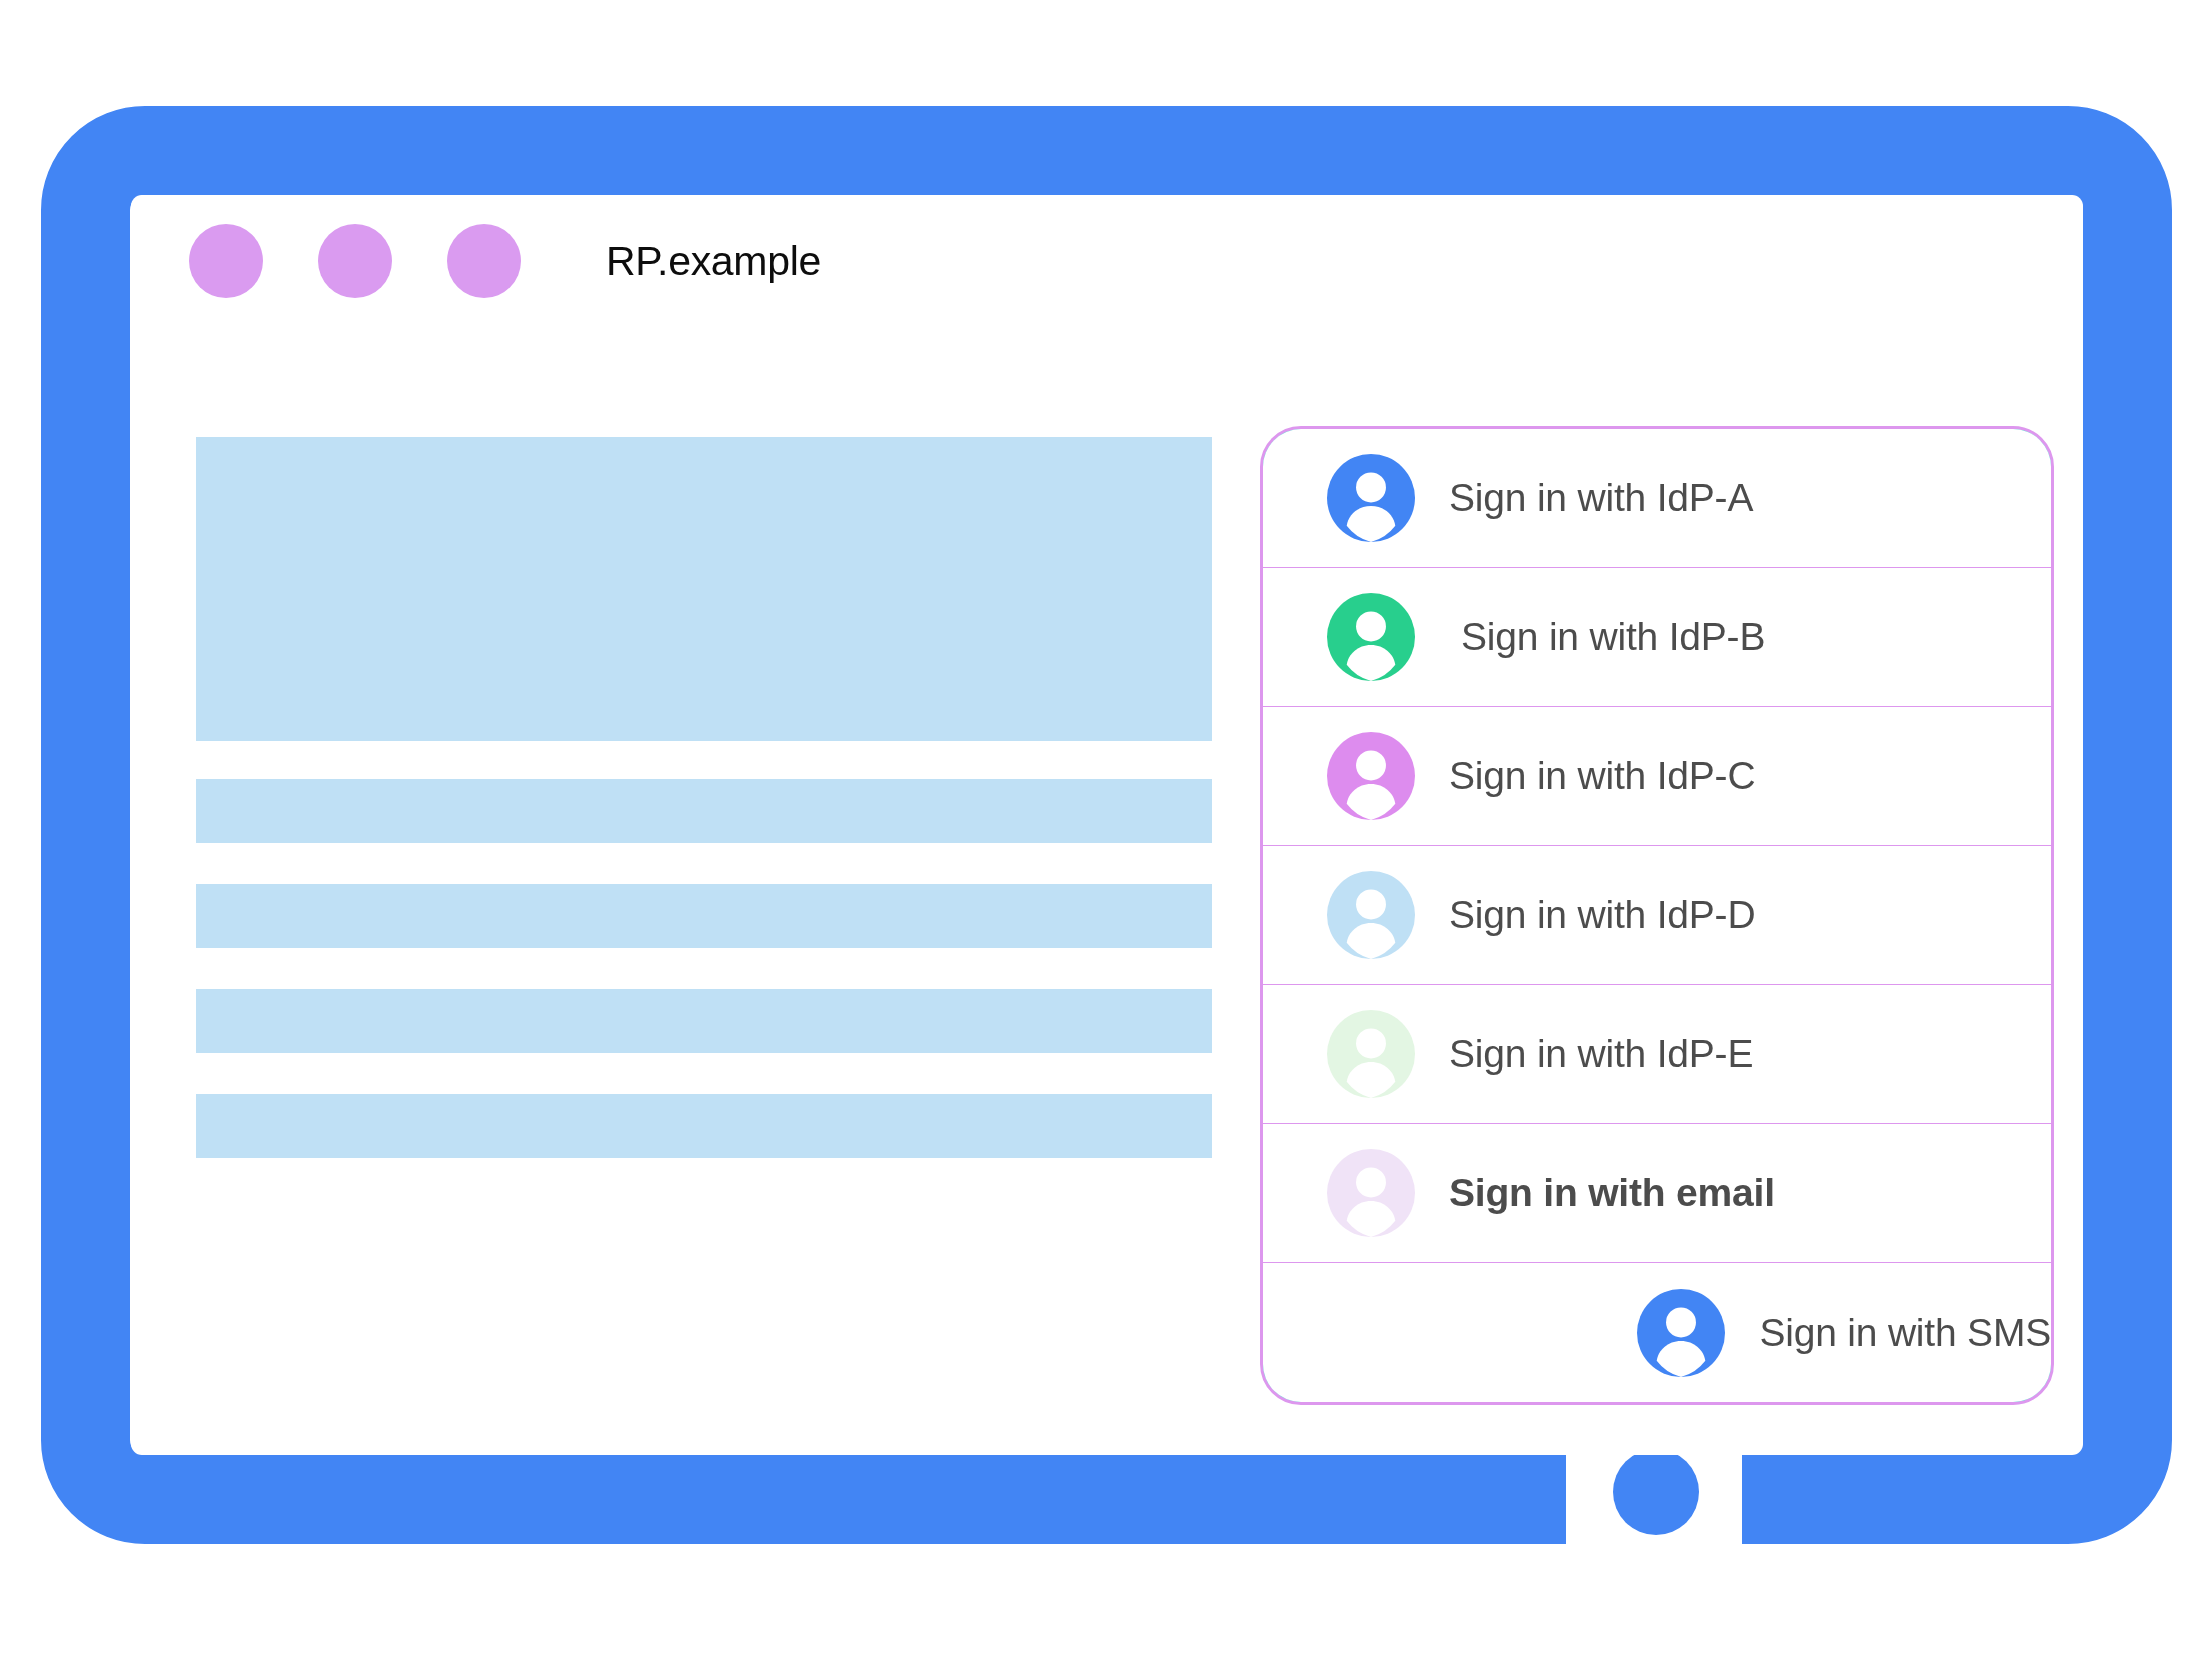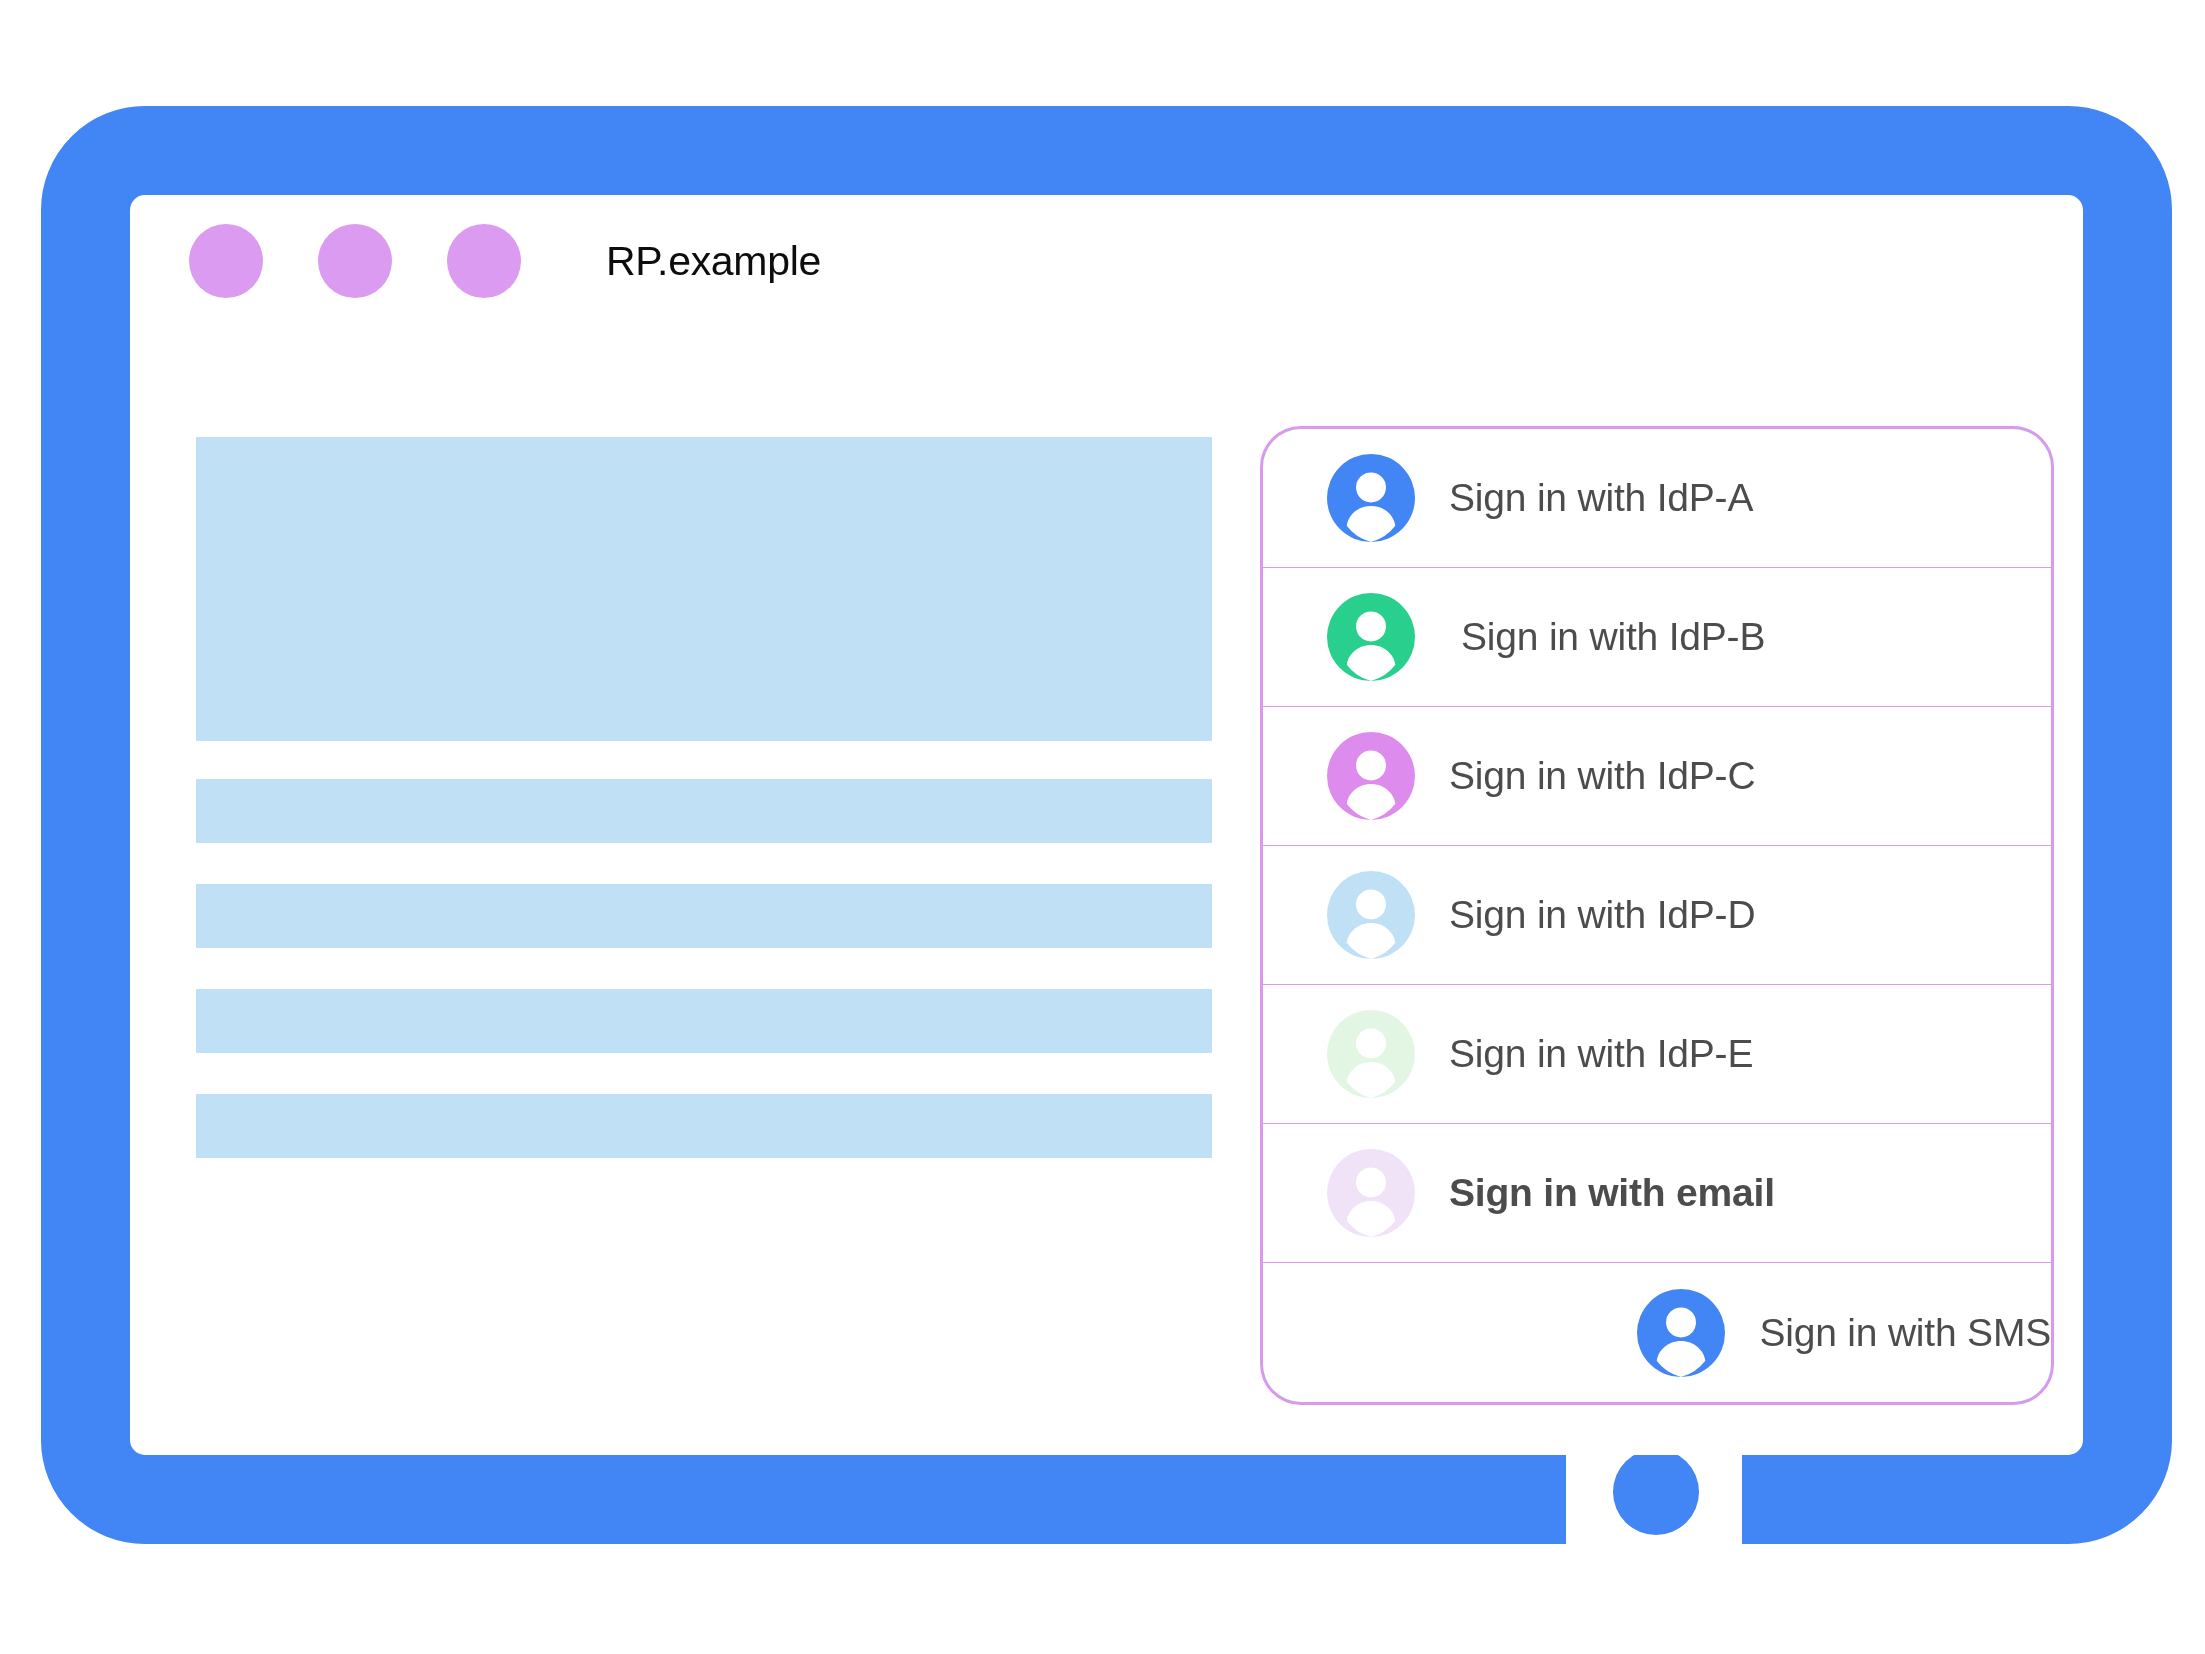--- a/index.html
+++ b/index.html
@@ -49,21 +49,21 @@
   }
 
   
   #screen {
     position: absolute;
     left: 131px;
     top: 195px;
     width: 1952px;
     height: 1260px;
     background: #ffffff;
-    border-radius: 19px;
+    border-radius: 11px;
     overflow: hidden;
   }
 
   
   #title-bar {
     position: absolute;
     left: 0;
     top: 0;
     width: 100%;
     height: 132px;

